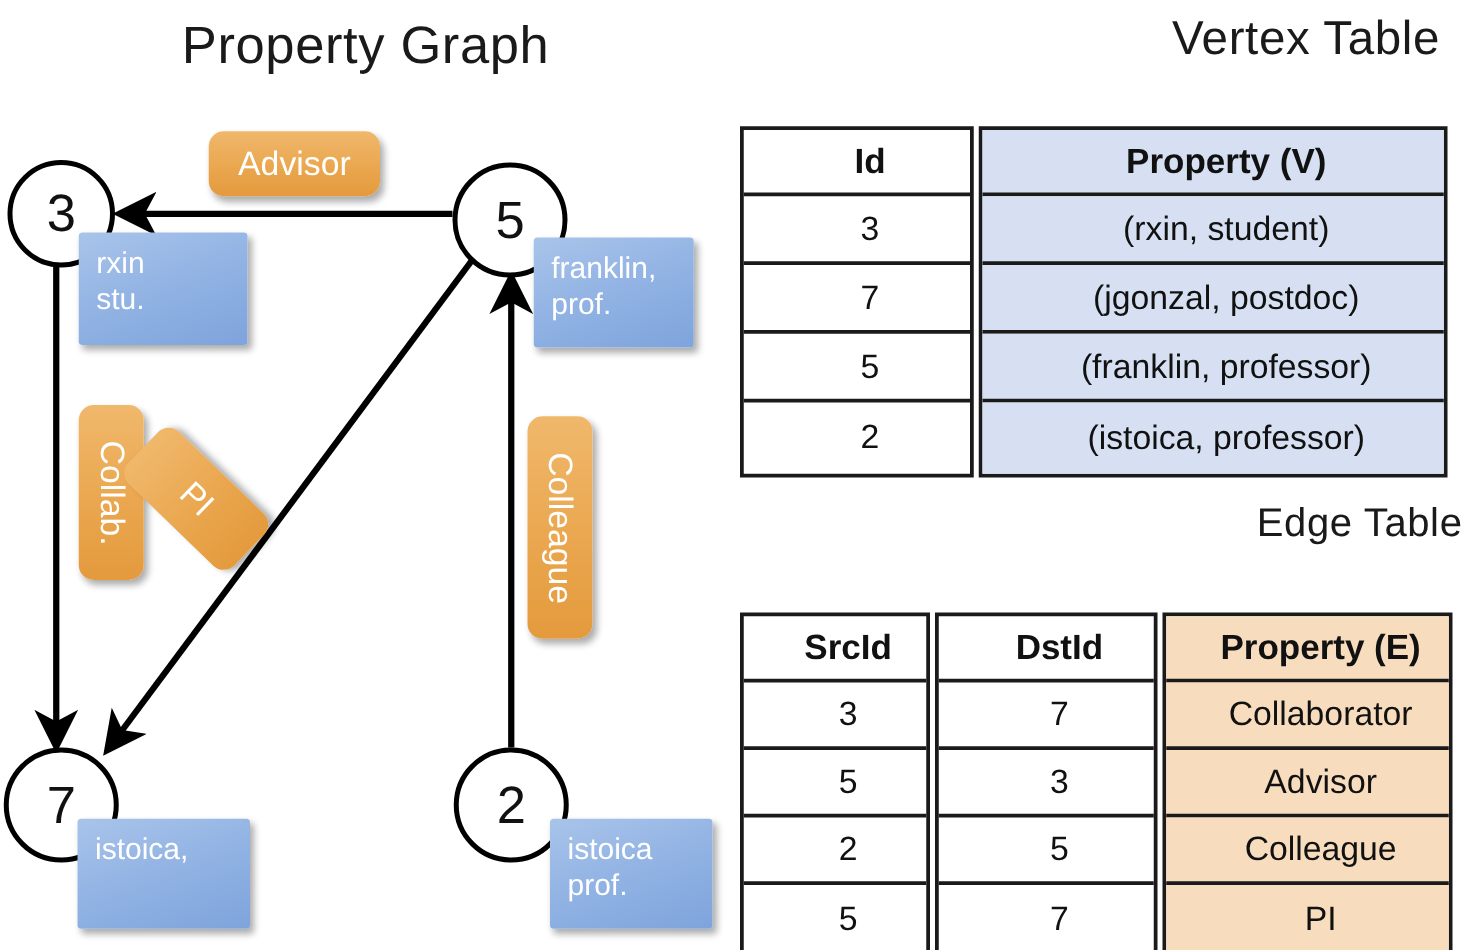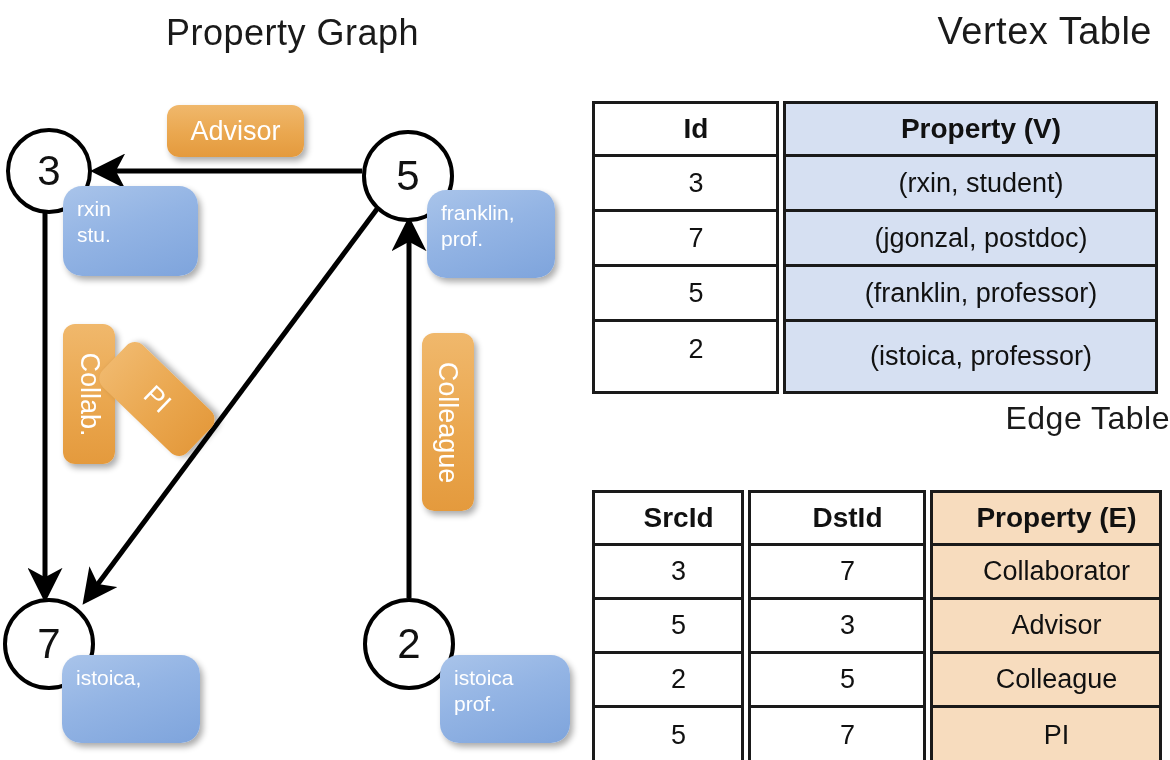--- a/index.html
+++ b/index.html
@@ -18,21 +18,21 @@
 
   
   .title {
     position: absolute;
     font-weight: 400;
     color: #1a1a1a;
     letter-spacing: 0.5px;
     white-space: nowrap;
     font-family: "Liberation Sans", sans-serif;
   }
-  #graph-title   { left: 0;   top: 12px;  width: 585px; text-align: center; font-size: 36px; }
+  #graph-title   { left: 0;   top: 12px;  width: 585px; text-align: center; font-size: 42px; }
   #vertex-title  { left: 567px; top: 10px; width: 585px; text-align: right; font-size: 38px; }
   #edge-title    { left: 585px; top: 400px; width: 585px; text-align: right; font-size: 32px; }
 
   
   #graph-panel {
     position: absolute;
     left: 0; top: 0;
     width: 585px; height: 760px;
   }
   #graph-svg {
@@ -53,25 +53,25 @@
     justify-content: center;
     font-size: 42px;
     color: #111;
     font-family: "Liberation Sans", sans-serif;
     z-index: 3;
   }
 
   
   .vbox {
     position: absolute;
-    border-radius: 19px;
+    border-radius: 3px;
     background: linear-gradient(160deg, #a9c4ea 0%, #93b4e4 45%, #7ea4dc 100%);
     box-shadow: 3px 4px 6px rgba(0,0,0,0.33);
     color: #ffffff;
-    font-size: 21px;
+    font-size: 24px;
     line-height: 1.22;
     padding: 10px 0 0 14px;
     box-sizing: border-box;
     z-index: 4;
     font-family: "Liberation Sans", sans-serif;
   }
 
   
   .ebox {
     position: absolute;
@@ -207,21 +207,21 @@
     <div class="cell" style="height:55px;">7</div>
     <div class="cell" style="height:55px;">5</div>
     <div class="cell" style="height:55px;">2</div>
   </div>
 
   <div class="tcol" style="width:375px;">
     <div class="cell head fill-blue" style="height:53px;">Property (V)</div>
     <div class="cell fill-blue" style="height:55px;text-align:center;">(rxin, student)</div>
     <div class="cell fill-blue" style="height:55px;">(jgonzal, postdoc)</div>
     <div class="cell fill-blue" style="height:55px;">(franklin, professor)</div>
-    <div class="cell fill-blue" style="height:69px;">(istoica, professor)</div>
+    <div class="cell fill-blue" style="height:57px;">(istoica, professor)</div>
   </div>
 </div>
 
 <div class="tbl" id="edge-table" style="left:592px; top:490px;">
 
   <div class="tcol" style="width:152px;">
     <div class="cell head" style="height:53px;">SrcId</div>
     <div class="cell" style="height:54px;">3</div>
     <div class="cell" style="height:54px;">5</div>
     <div class="cell" style="height:54px;">2</div>

